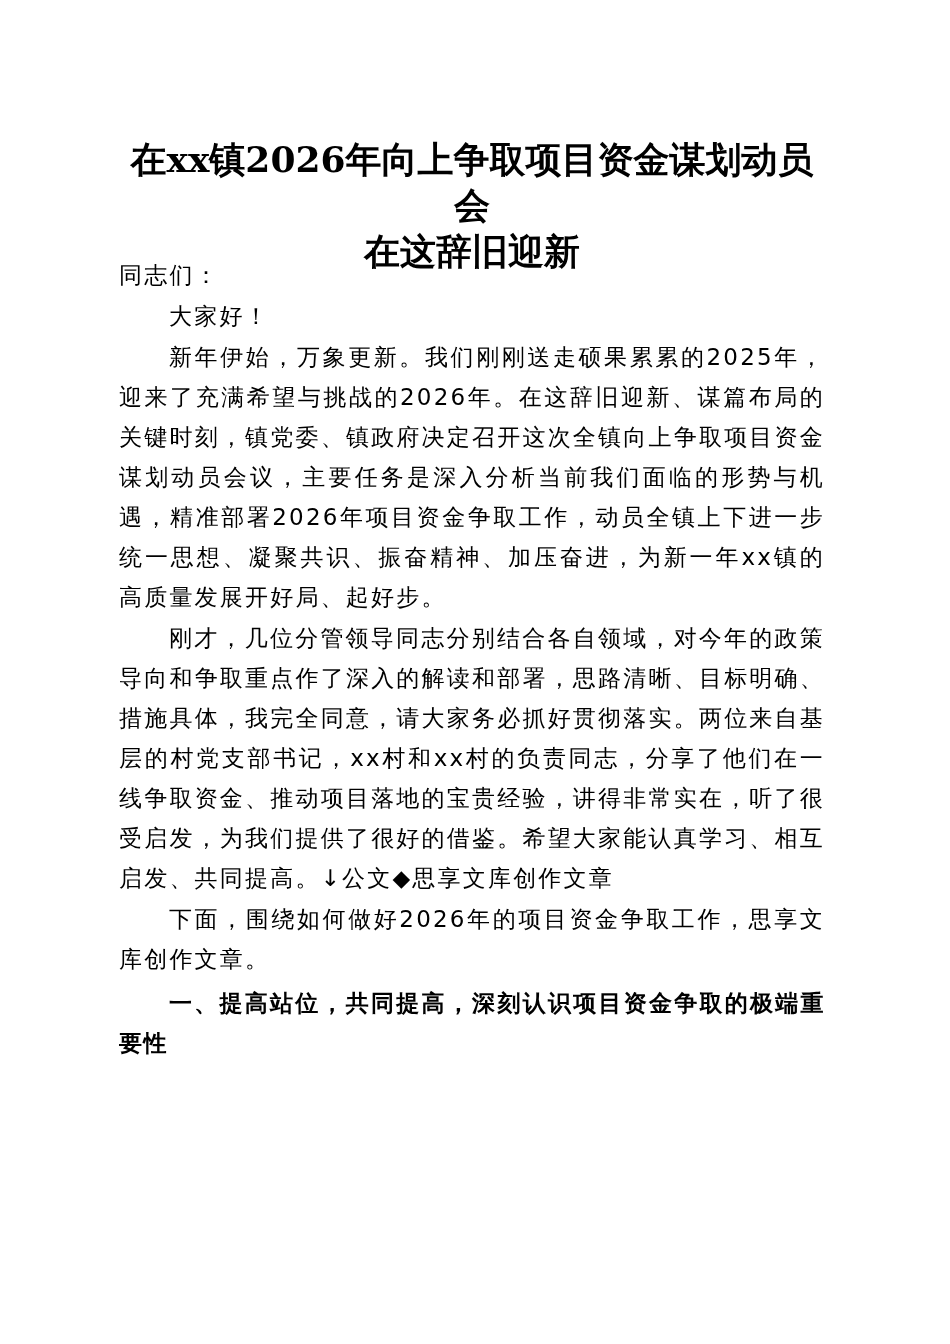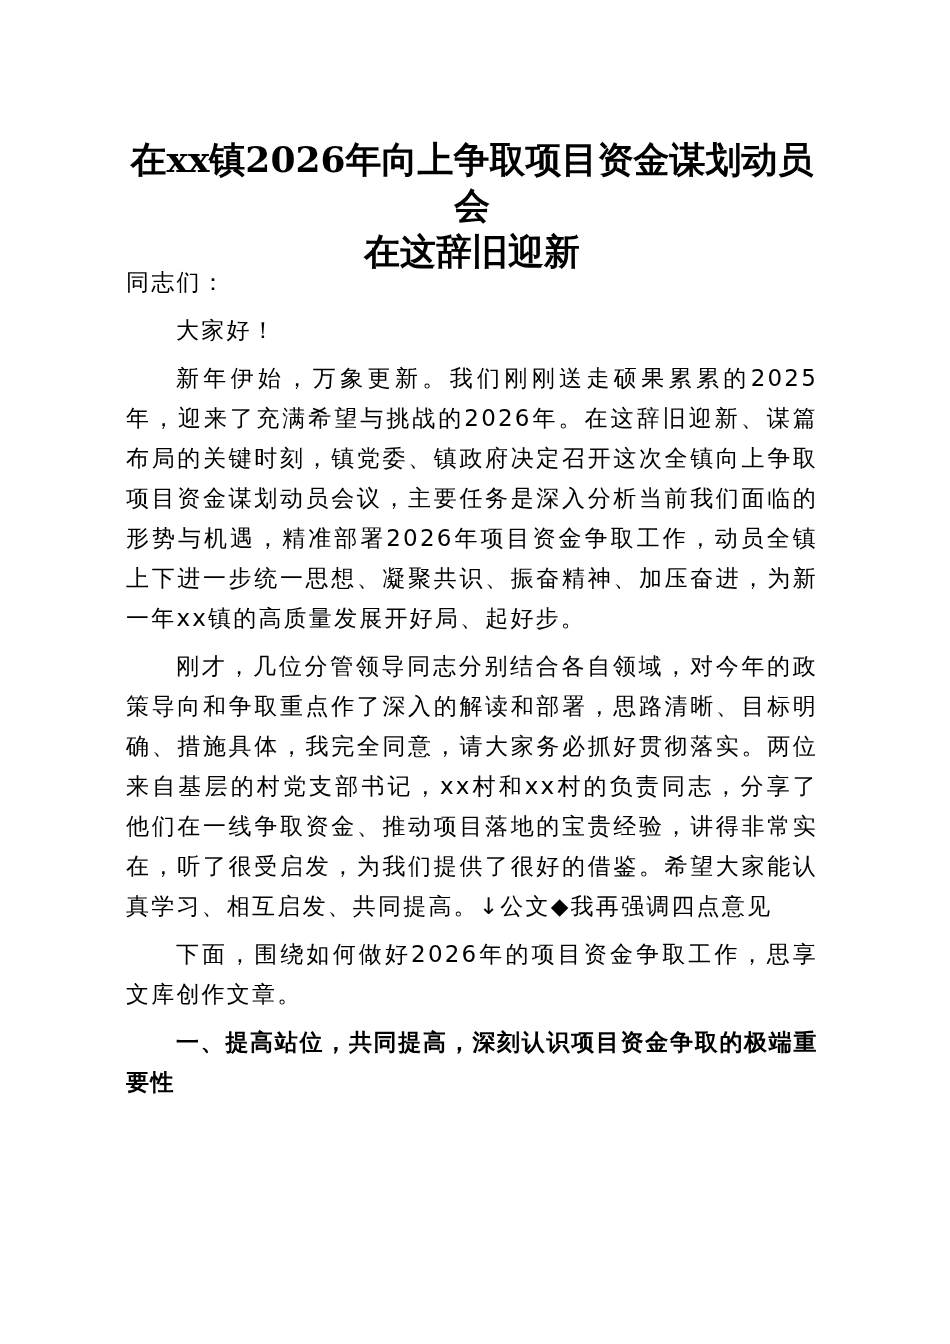--- a/index.html
+++ b/index.html
@@ -10,34 +10,34 @@
     font-family: "DejaVu Serif", "Liberation Serif", serif;
     font-weight: bold; font-size: 36px; line-height: 46px; text-align: center;
     letter-spacing: 0px;
   }
   .body {
     position: absolute; left: 0; top: 254px; width: 708px;
     font-family: "DejaVu Sans", "Liberation Sans", sans-serif;
     font-size: 23px; line-height: 40px; letter-spacing: 2.2px;
     text-align: justify;
   }
-  .body p { margin: 8px; }
+  .body p { margin: 1px; }
   .indent { text-indent: 50px; }
   .heading { font-weight: bold; letter-spacing: 1.5px; margin-top: 4px !important; }
 </style>
 </head>
 <body>
 
 <div class="page">
   <div class="title">
     <div>在xx镇2026年向上争取项目资金谋划动员会</div>
     <div>在这辞旧迎新</div>
   </div>
 
   <div class="body">
     <p>同志们：</p>
     <p class="indent">大家好！</p>
     <p class="indent">新年伊始，万象更新。我们刚刚送走硕果累累的2025年，迎来了充满希望与挑战的2026年。在这辞旧迎新、谋篇布局的关键时刻，镇党委、镇政府决定召开这次全镇向上争取项目资金谋划动员会议，主要任务是深入分析当前我们面临的形势与机遇，精准部署2026年项目资金争取工作，动员全镇上下进一步统一思想、凝聚共识、振奋精神、加压奋进，为新一年xx镇的高质量发展开好局、起好步。</p>
-    <p class="indent">刚才，几位分管领导同志分别结合各自领域，对今年的政策导向和争取重点作了深入的解读和部署，思路清晰、目标明确、措施具体，我完全同意，请大家务必抓好贯彻落实。两位来自基层的村党支部书记，xx村和xx村的负责同志，分享了他们在一线争取资金、推动项目落地的宝贵经验，讲得非常实在，听了很受启发，为我们提供了很好的借鉴。希望大家能认真学习、相互启发、共同提高。↓公文◆我再强调四点意见</p>
+    <p class="indent">刚才，几位分管领导同志分别结合各自领域，对今年的政策导向和争取重点作了深入的解读和部署，思路清晰、目标明确、措施具体，我完全同意，请大家务必抓好贯彻落实。两位来自基层的村党支部书记，xx村和xx村的负责同志，分享了他们在一线争取资金、推动项目落地的宝贵经验，讲得非常实在，听了很受启发，为我们提供了很好的借鉴。希望大家能认真学习、相互启发、共同提高。↓公文◆思享文库创作文章</p>
     <p class="indent">下面，围绕如何做好2026年的项目资金争取工作，思享文库创作文章。</p>
     <p class="indent heading">一、提高站位，共同提高，深刻认识项目资金争取的极端重要性</p>
   </div>
 </div>
 
 </body></html>

